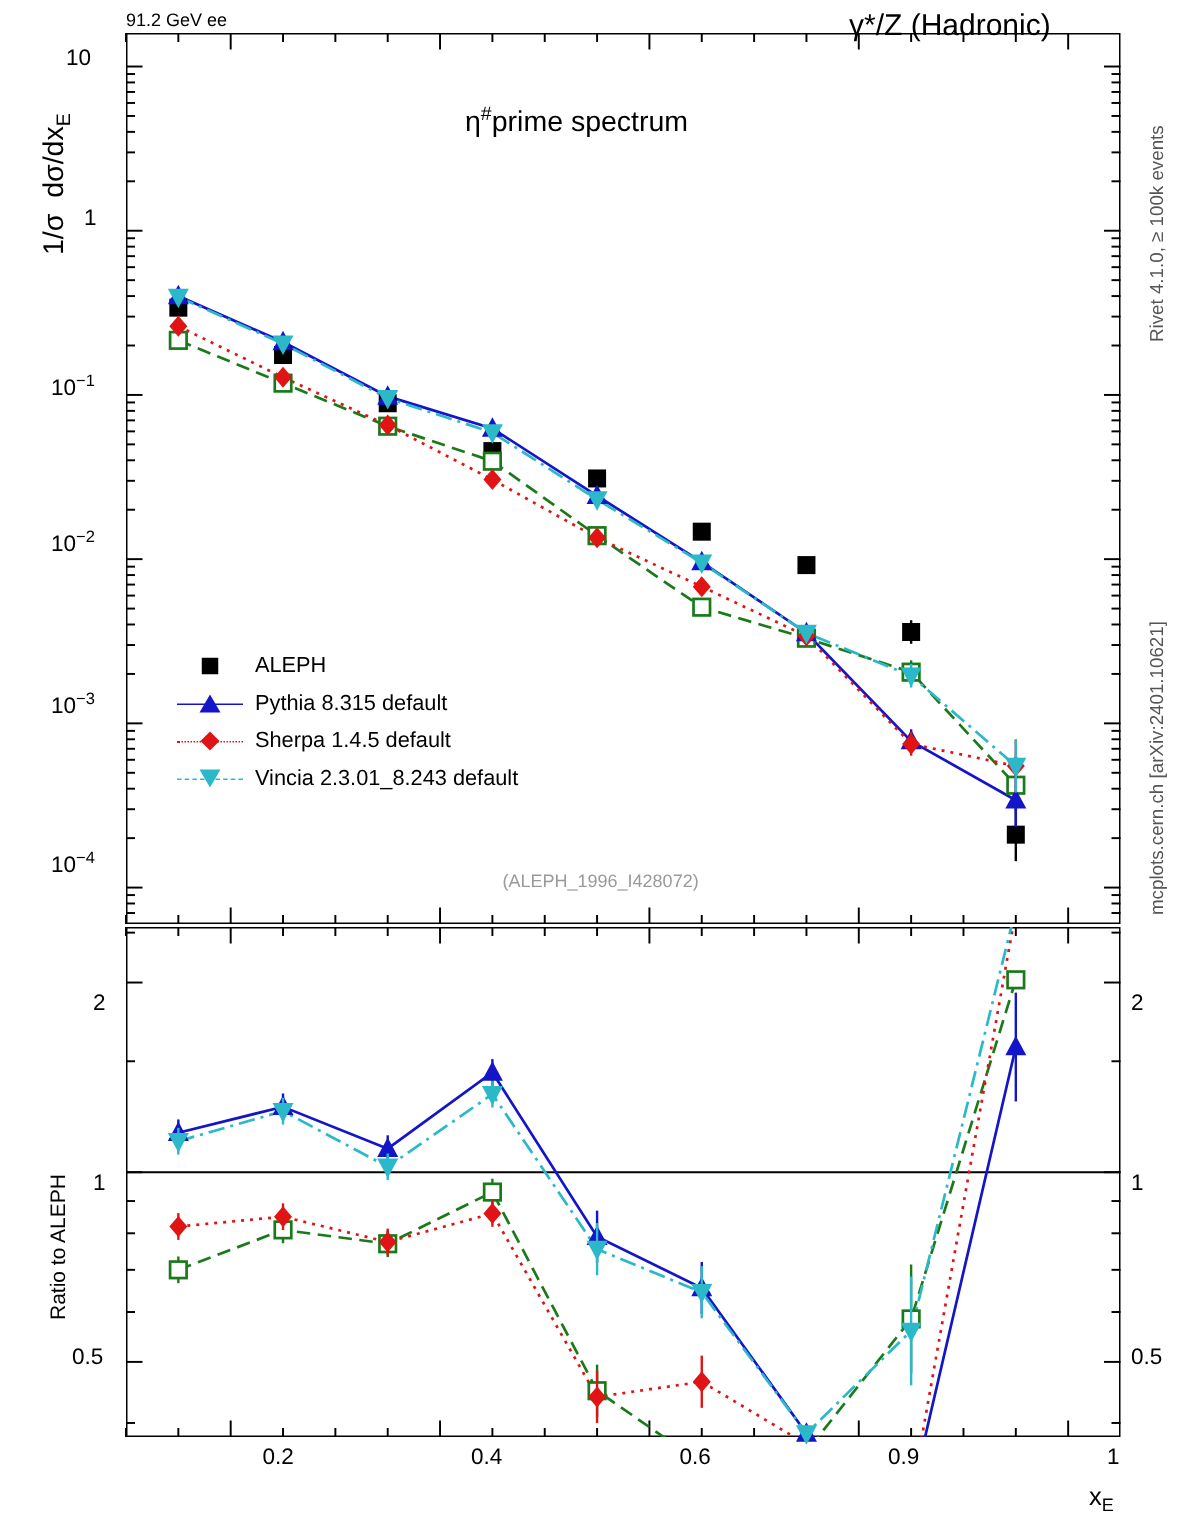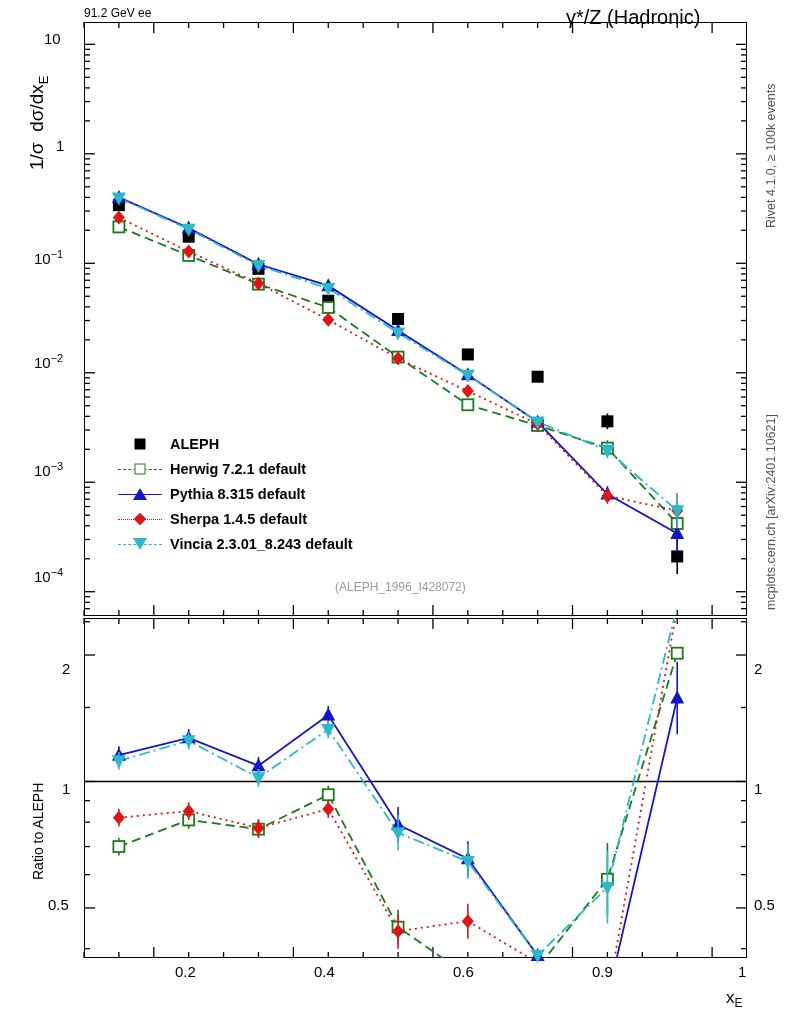--- a/index.html
+++ b/index.html
@@ -9,21 +9,21 @@
   .txt{position:absolute;white-space:nowrap;}
   .rot90{transform-origin:0 0;transform:rotate(-90deg);}
 
   
   .frame{position:absolute;border:1.4px solid #000;box-sizing:border-box;background:transparent;}
 
   
   svg.ov{position:absolute;left:0;top:0;width:786px;height:1024px;overflow:visible;}
 
   
-  .legend{position:absolute;left:118px;top:432px;font-size:14.5px;font-weight:bold;}
+  .legend{position:absolute;left:118px;top:432px;font-size:14.5px;}
   .legrow{position:relative;height:25px;line-height:25px;padding-left:52px;}
   .legline{position:absolute;left:0;top:12px;width:44px;height:0;border-top-width:1.6px;border-top-style:solid;}
   .legmark{position:absolute;left:22px;top:12px;transform:translate(-50%,-50%);}
 
   .sq{width:11px;height:11px;background:#000;}
   .sqopen{width:11px;height:11px;border:1.6px solid #1a7a1a;box-sizing:border-box;background:#fff;}
   .tri{width:0;height:0;border-left:7px solid transparent;border-right:7px solid transparent;border-bottom:12px solid #1414c8;}
   .tridown{width:0;height:0;border-left:7px solid transparent;border-right:7px solid transparent;border-top:12px solid #2bb8c8;}
   .dia{width:9px;height:9px;background:#e01414;transform:translate(-50%,-50%) rotate(45deg);}
   .ticklab{font-size:15px;}
@@ -42,20 +42,23 @@
   <div class="txt rot90 sideinfo" style="left:764px;top:610px;">mcplots.cern.ch [arXiv:2401.10621]</div>
 
   <div class="txt rot90" style="left:26px;top:170px;font-size:19px;">
     1/σ&nbsp;&nbsp;dσ/dx<sub style="font-size:13px;">E</sub>
   </div>
 
   <div class="frame" id="mainframe" style="left:84px;top:22px;width:663px;height:594px;"></div>
 
   <div class="frame" id="ratioframe" style="left:84px;top:618px;width:663px;height:340px;"></div>
 
+  <div class="txt" style="left:310px;top:68px;font-size:19px;">
+    η<sup style="font-size:13px;">#</sup>prime spectrum
+  </div>
 
   <div class="txt watermark" style="left:335px;top:580px;">(ALEPH_1996_I428072)</div>
 
   <div class="txt rot90" style="left:30px;top:880px;font-size:14px;">Ratio to ALEPH</div>
 
   <div class="txt" style="left:726px;top:988px;font-size:17px;text-align:right;">x<sub style="font-size:12px;">E</sub></div>
 
   <div class="txt ticklab" style="left:44px;top:30px;">10</div>
   <div class="txt ticklab" style="left:56px;top:137px;">1</div>
   <div class="txt ticklab" style="left:34px;top:248px;">10<sup style="font-size:11px;">−1</sup></div>
@@ -74,25 +77,20 @@
   <div class="txt ticklab" style="left:175px;top:963px;text-align:center;">0.2</div>
   <div class="txt ticklab" style="left:314px;top:963px;">0.4</div>
   <div class="txt ticklab" style="left:453px;top:963px;">0.6</div>
   <div class="txt ticklab" style="left:592px;top:963px;">0.9</div>
   <div class="txt ticklab" style="left:738px;top:963px;">1</div>
 
   <div class="legend">
     <div class="legrow">
       <span class="legmark sq" style="transform:translate(-50%,-50%);"></span>
       <span>ALEPH</span>
-    </div>
-    <div class="legrow">
-      <span class="legline" style="border-top-color:#1a7a1a;border-top-style:dashed;"></span>
-      <span class="legmark sqopen" style="transform:translate(-50%,-50%);"></span>
-      <span>Herwig 7.2.1 default</span>
     </div>
     <div class="legrow">
       <span class="legline" style="border-top-color:#1414c8;border-top-style:solid;"></span>
       <span class="legmark tri" style="transform:translate(-50%,-50%);"></span>
       <span>Pythia 8.315 default</span>
     </div>
     <div class="legrow">
       <span class="legline" style="border-top-color:#e01414;border-top-style:dotted;"></span>
       <span class="legmark dia"></span>
       <span>Sherpa 1.4.5 default</span>

